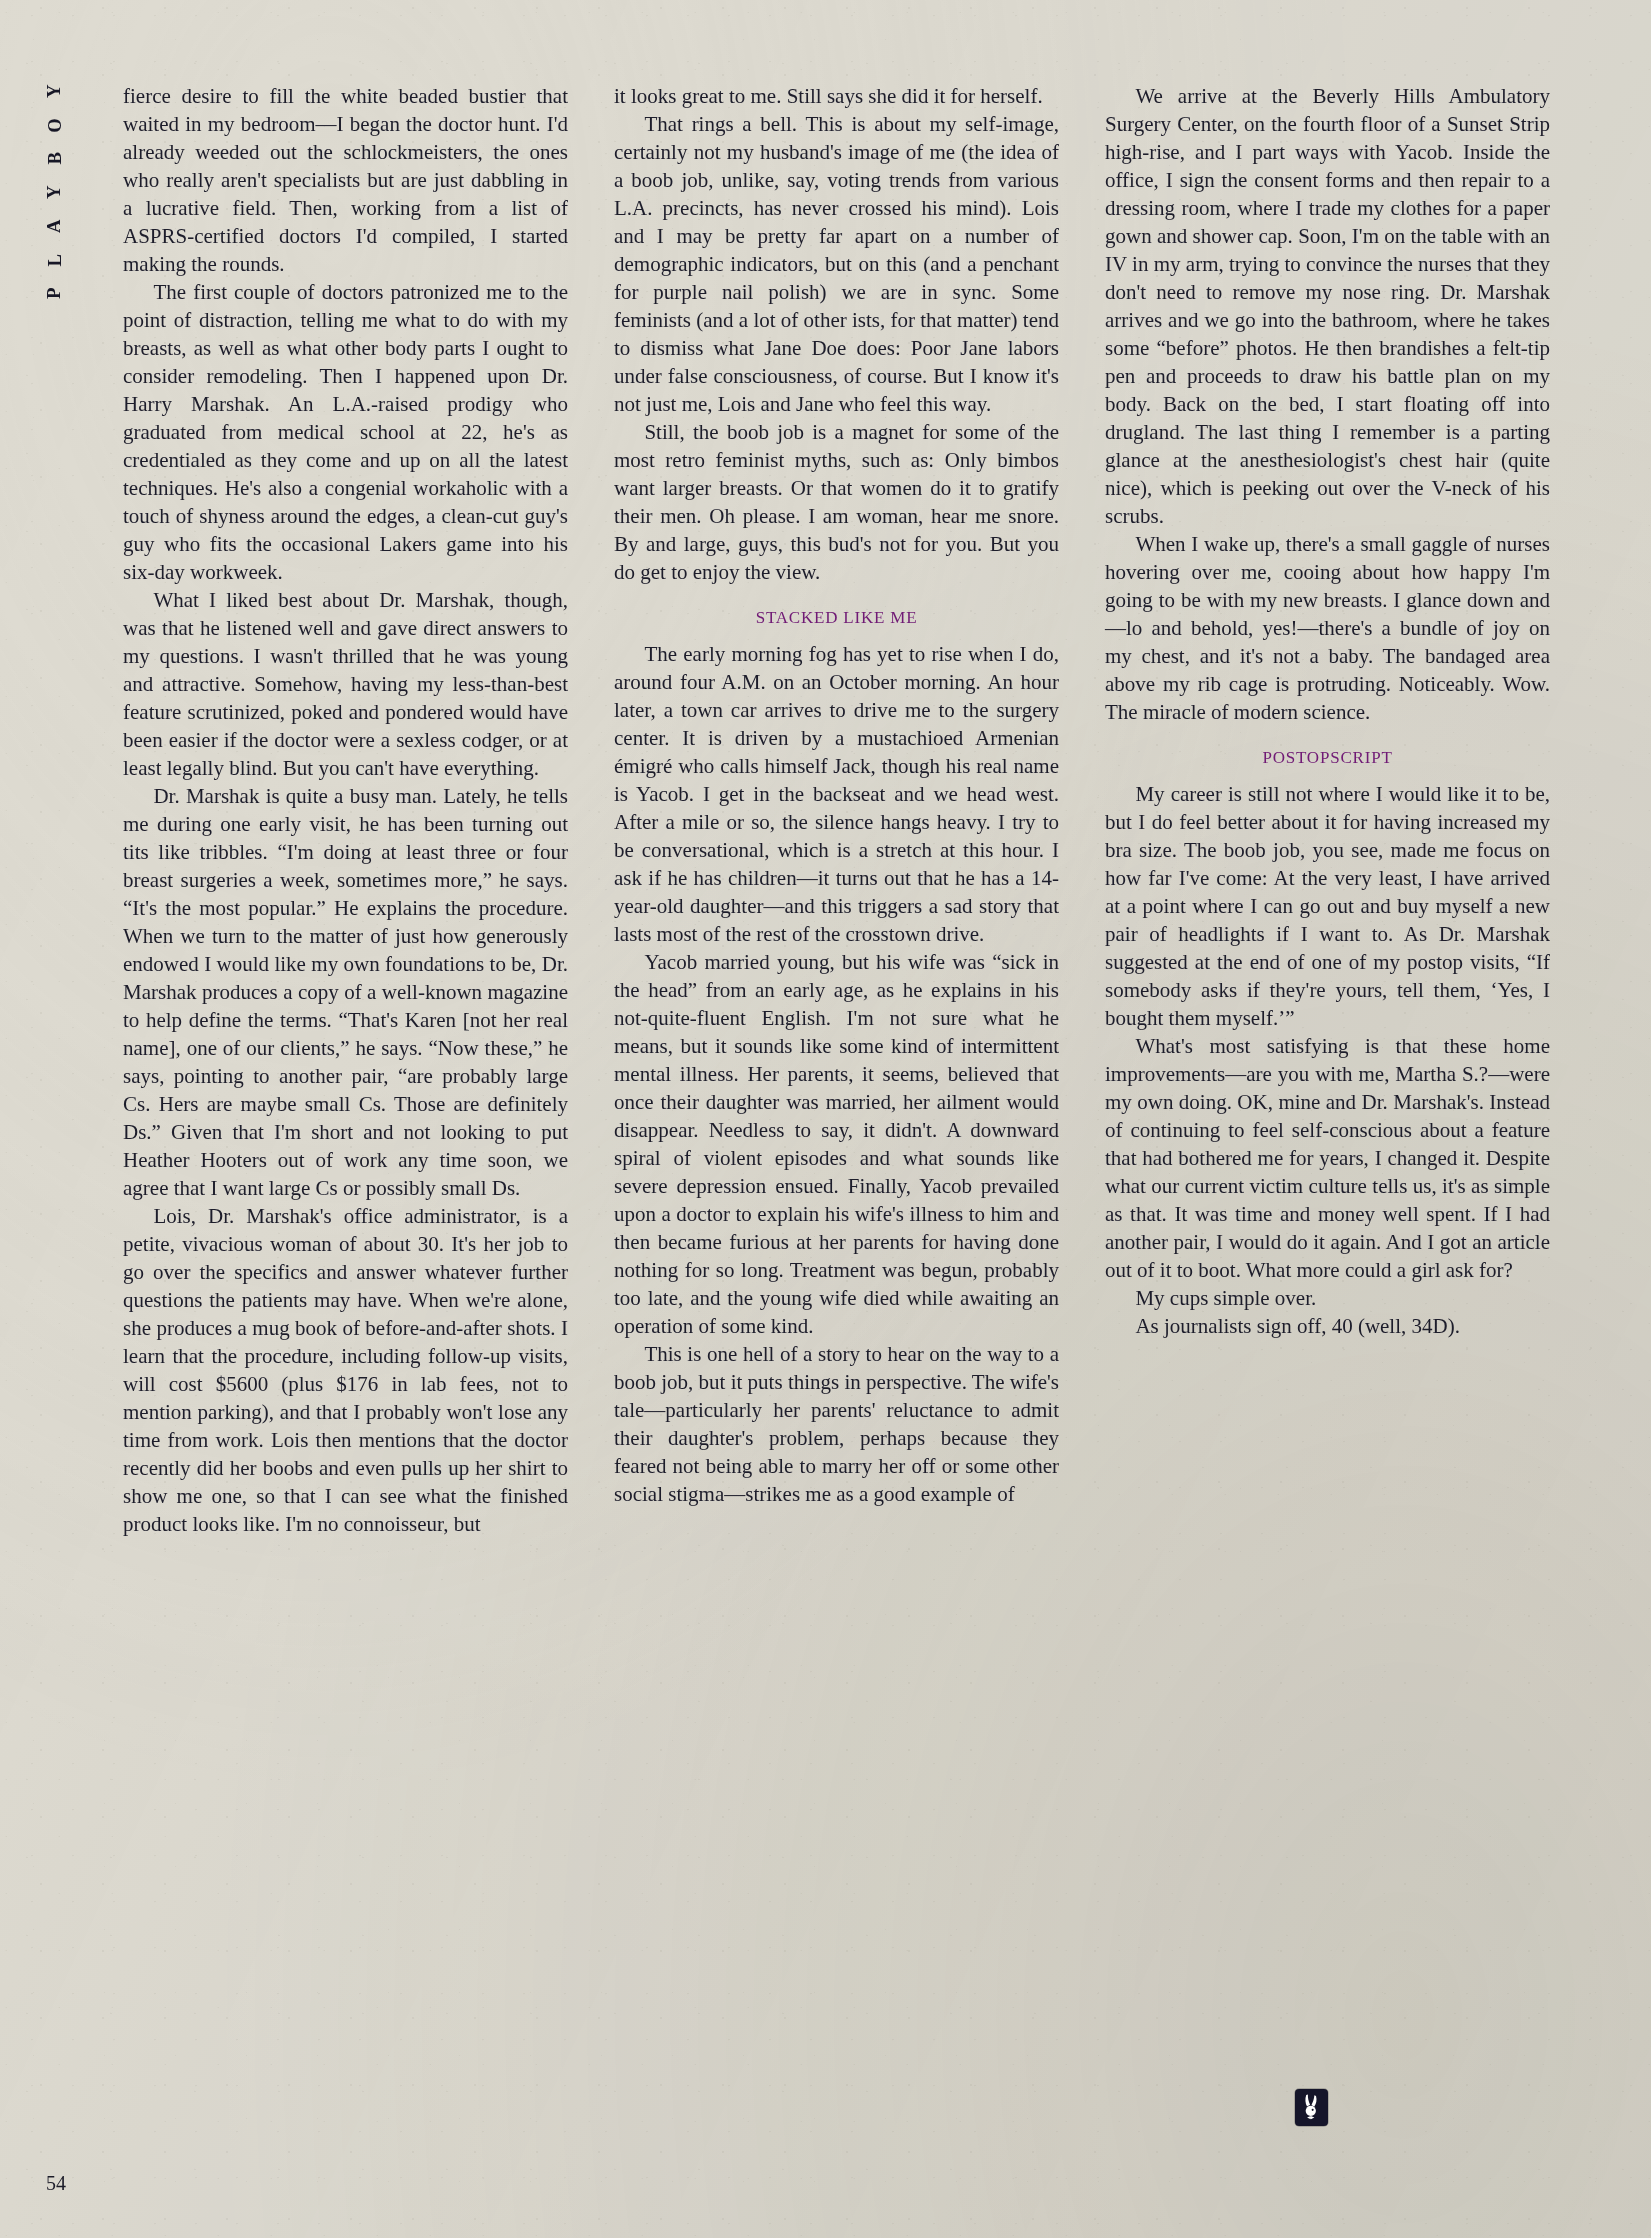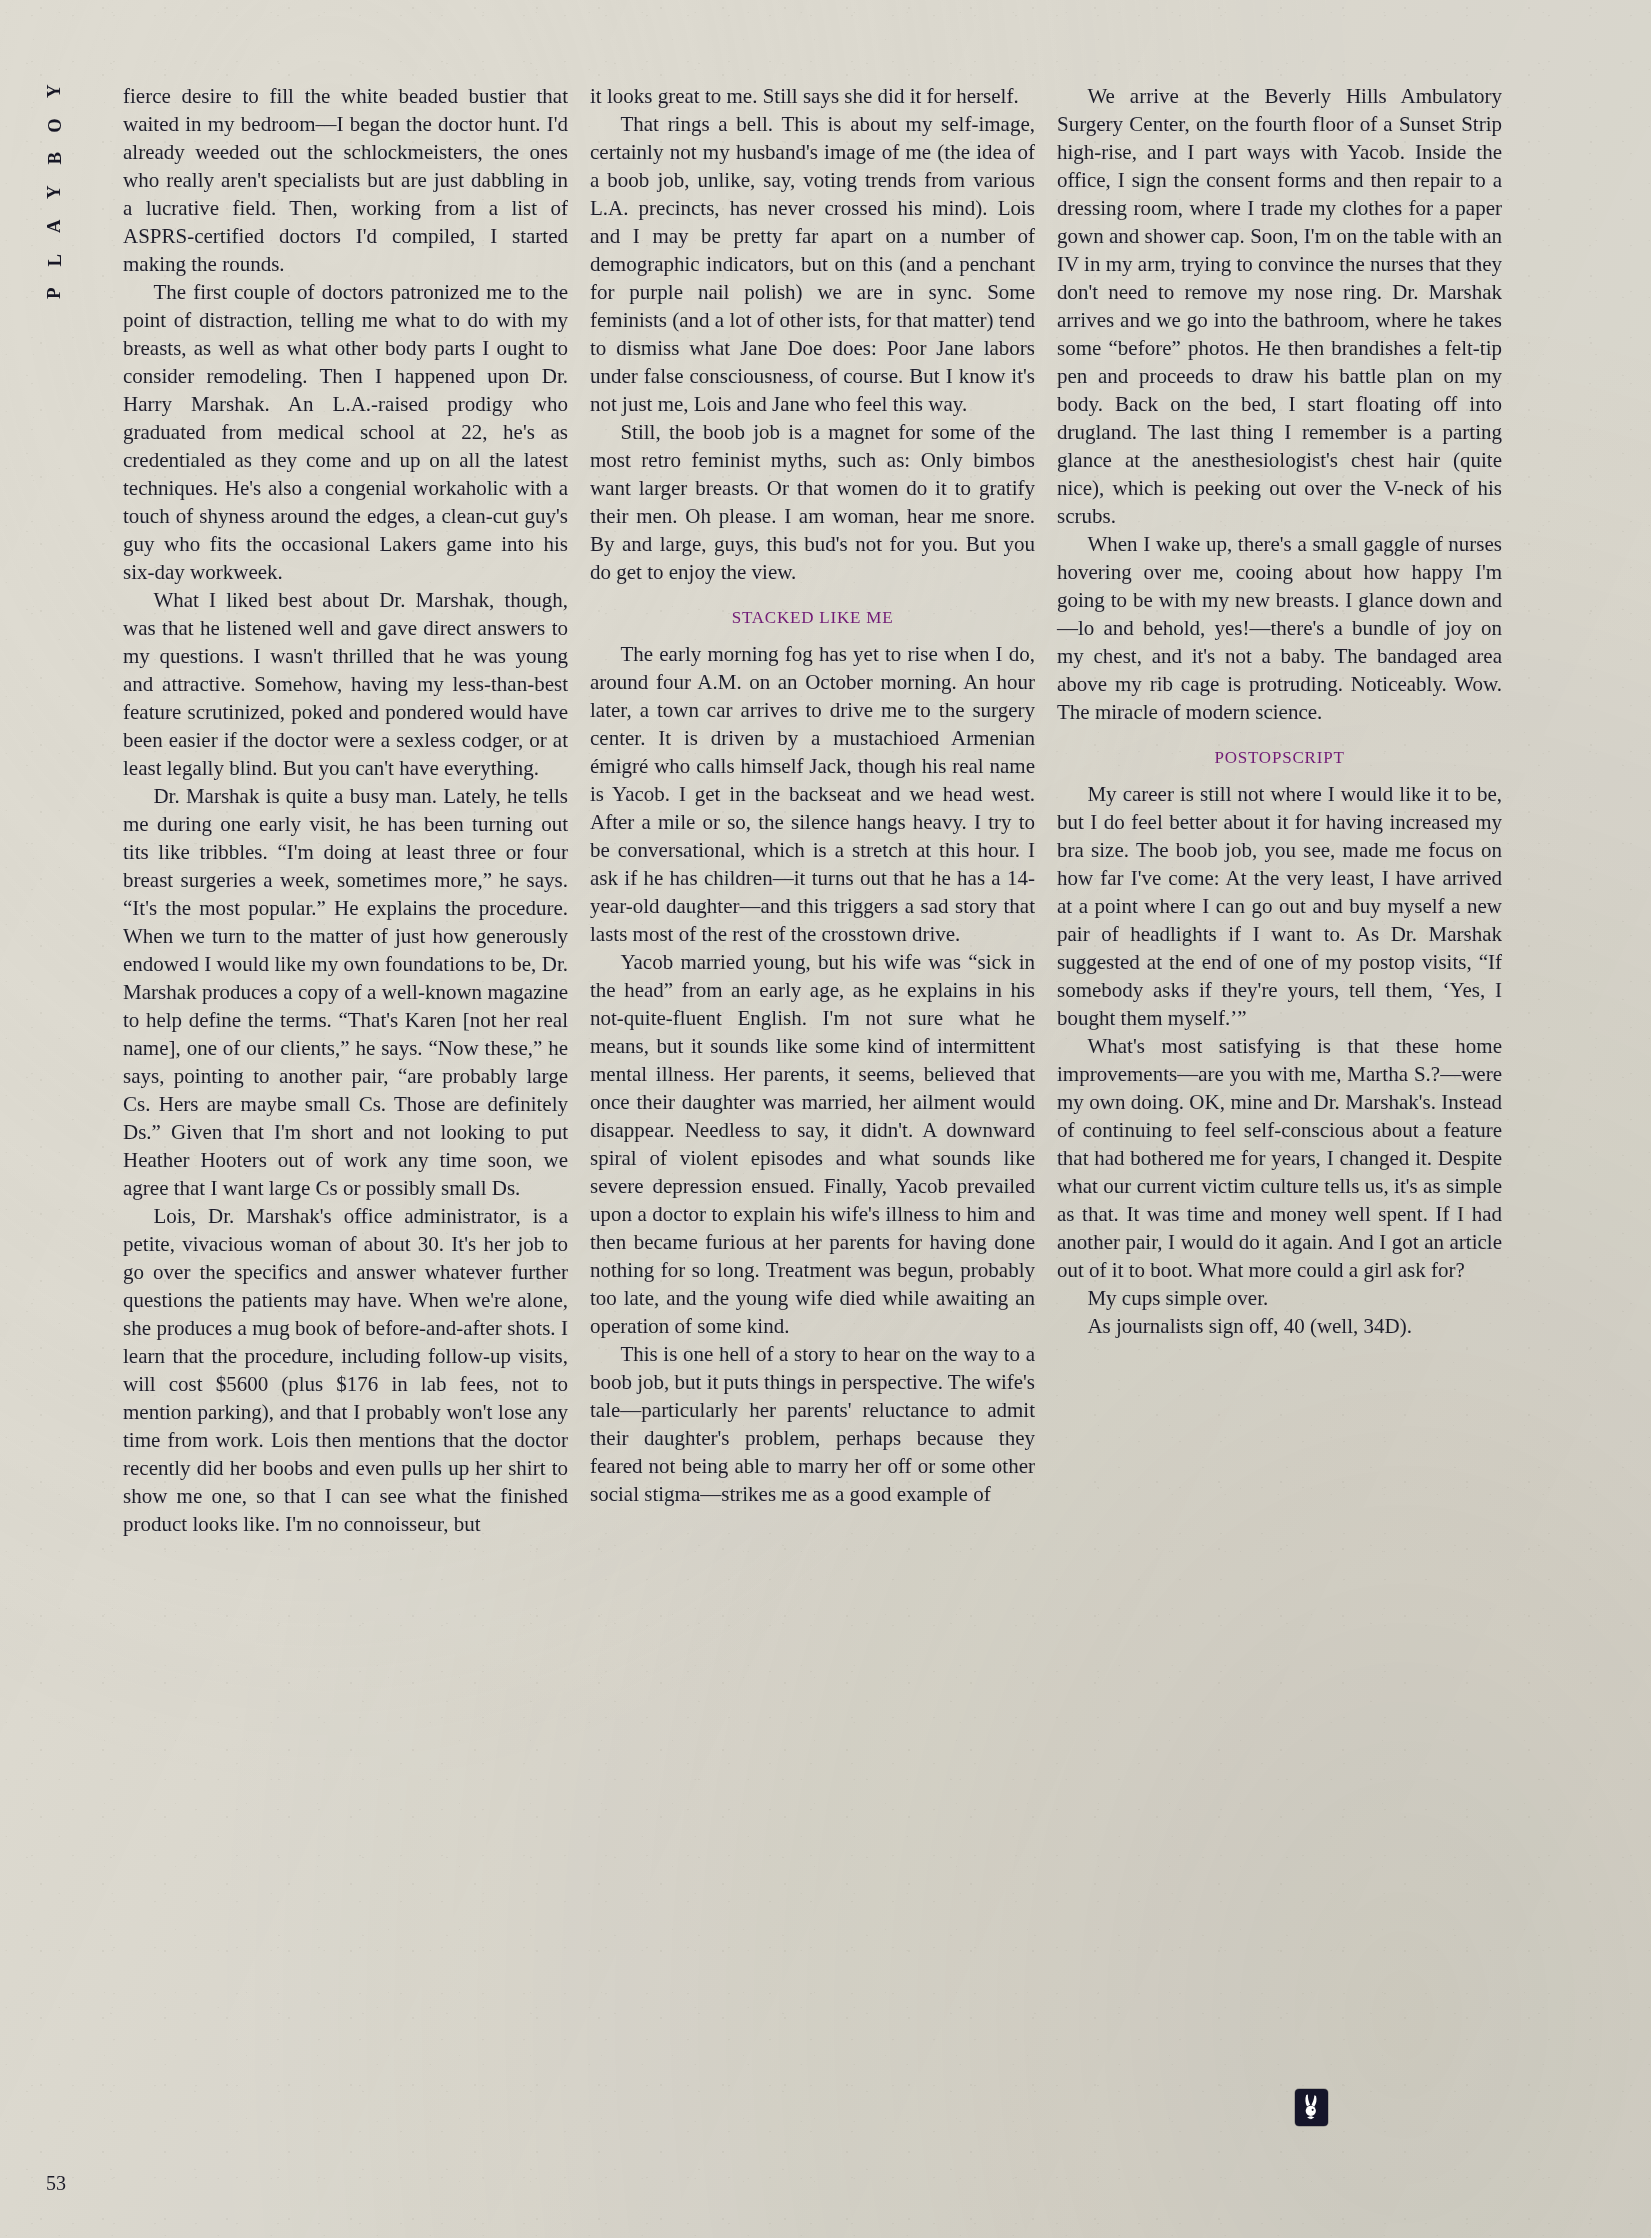--- a/index.html
+++ b/index.html
@@ -75,21 +75,21 @@
   }
 
   
   .columns {
     position: absolute;
     left: 123px;
     top: 82px;
     width: 1437px;
     height: 2067px;
     display: flex;
-    gap: 22px;
+    gap: 46px;
   }
   .col {
     width: 445px;
     flex: 0 0 445px;
     color: #1d1d2b;
     font-size: 21px;
     line-height: 28px;
     text-align: justify;
     text-justify: inter-word;
     hyphens: none;
@@ -139,21 +139,21 @@
   <div class="masthead">
     <span>Y</span>
     <span>O</span>
     <span>B</span>
     <span>Y</span>
     <span>A</span>
     <span>L</span>
     <span>P</span>
   </div>
 
-  <div class="folio">53</div>
+  <div class="folio">54</div>
 
   <div class="columns">
 
     <div class="col">
       <p>fierce desire to fill the white beaded bustier that waited in my bedroom—I began the doctor hunt. I'd already weeded out the schlockmeisters, the ones who really aren't specialists but are just dabbling in a lucrative field. Then, working from a list of ASPRS-certified doctors I'd compiled, I started making the rounds.</p>
       <p class="indent">The first couple of doctors patronized me to the point of distraction, telling me what to do with my breasts, as well as what other body parts I ought to consider remodeling. Then I happened upon Dr. Harry Marshak. An L.A.-raised prodigy who graduated from medical school at 22, he's as credentialed as they come and up on all the latest techniques. He's also a congenial workaholic with a touch of shyness around the edges, a clean-cut guy's guy who fits the occasional Lakers game into his six-day workweek.</p>
       <p class="indent">What I liked best about Dr. Marshak, though, was that he listened well and gave direct answers to my questions. I wasn't thrilled that he was young and attractive. Somehow, having my less-than-best feature scrutinized, poked and pondered would have been easier if the doctor were a sexless codger, or at least legally blind. But you can't have everything.</p>
       <p class="indent">Dr. Marshak is quite a busy man. Lately, he tells me during one early visit, he has been turning out tits like tribbles. “I'm doing at least three or four breast surgeries a week, sometimes more,” he says. “It's the most popular.” He explains the procedure. When we turn to the matter of just how generously endowed I would like my own foundations to be, Dr. Marshak produces a copy of a well-known magazine to help define the terms. “That's Karen [not her real name], one of our clients,” he says. “Now these,” he says, pointing to another pair, “are probably large Cs. Hers are maybe small Cs. Those are definitely Ds.” Given that I'm short and not looking to put Heather Hooters out of work any time soon, we agree that I want large Cs or possibly small Ds.</p>
       <p class="indent">Lois, Dr. Marshak's office administrator, is a petite, vivacious woman of about 30. It's her job to go over the specifics and answer whatever further questions the patients may have. When we're alone, she produces a mug book of before-and-after shots. I learn that the procedure, including follow-up visits, will cost $5600 (plus $176 in lab fees, not to mention parking), and that I probably won't lose any time from work. Lois then mentions that the doctor recently did her boobs and even pulls up her shirt to show me one, so that I can see what the finished product looks like. I'm no connoisseur, but</p>
     </div>

